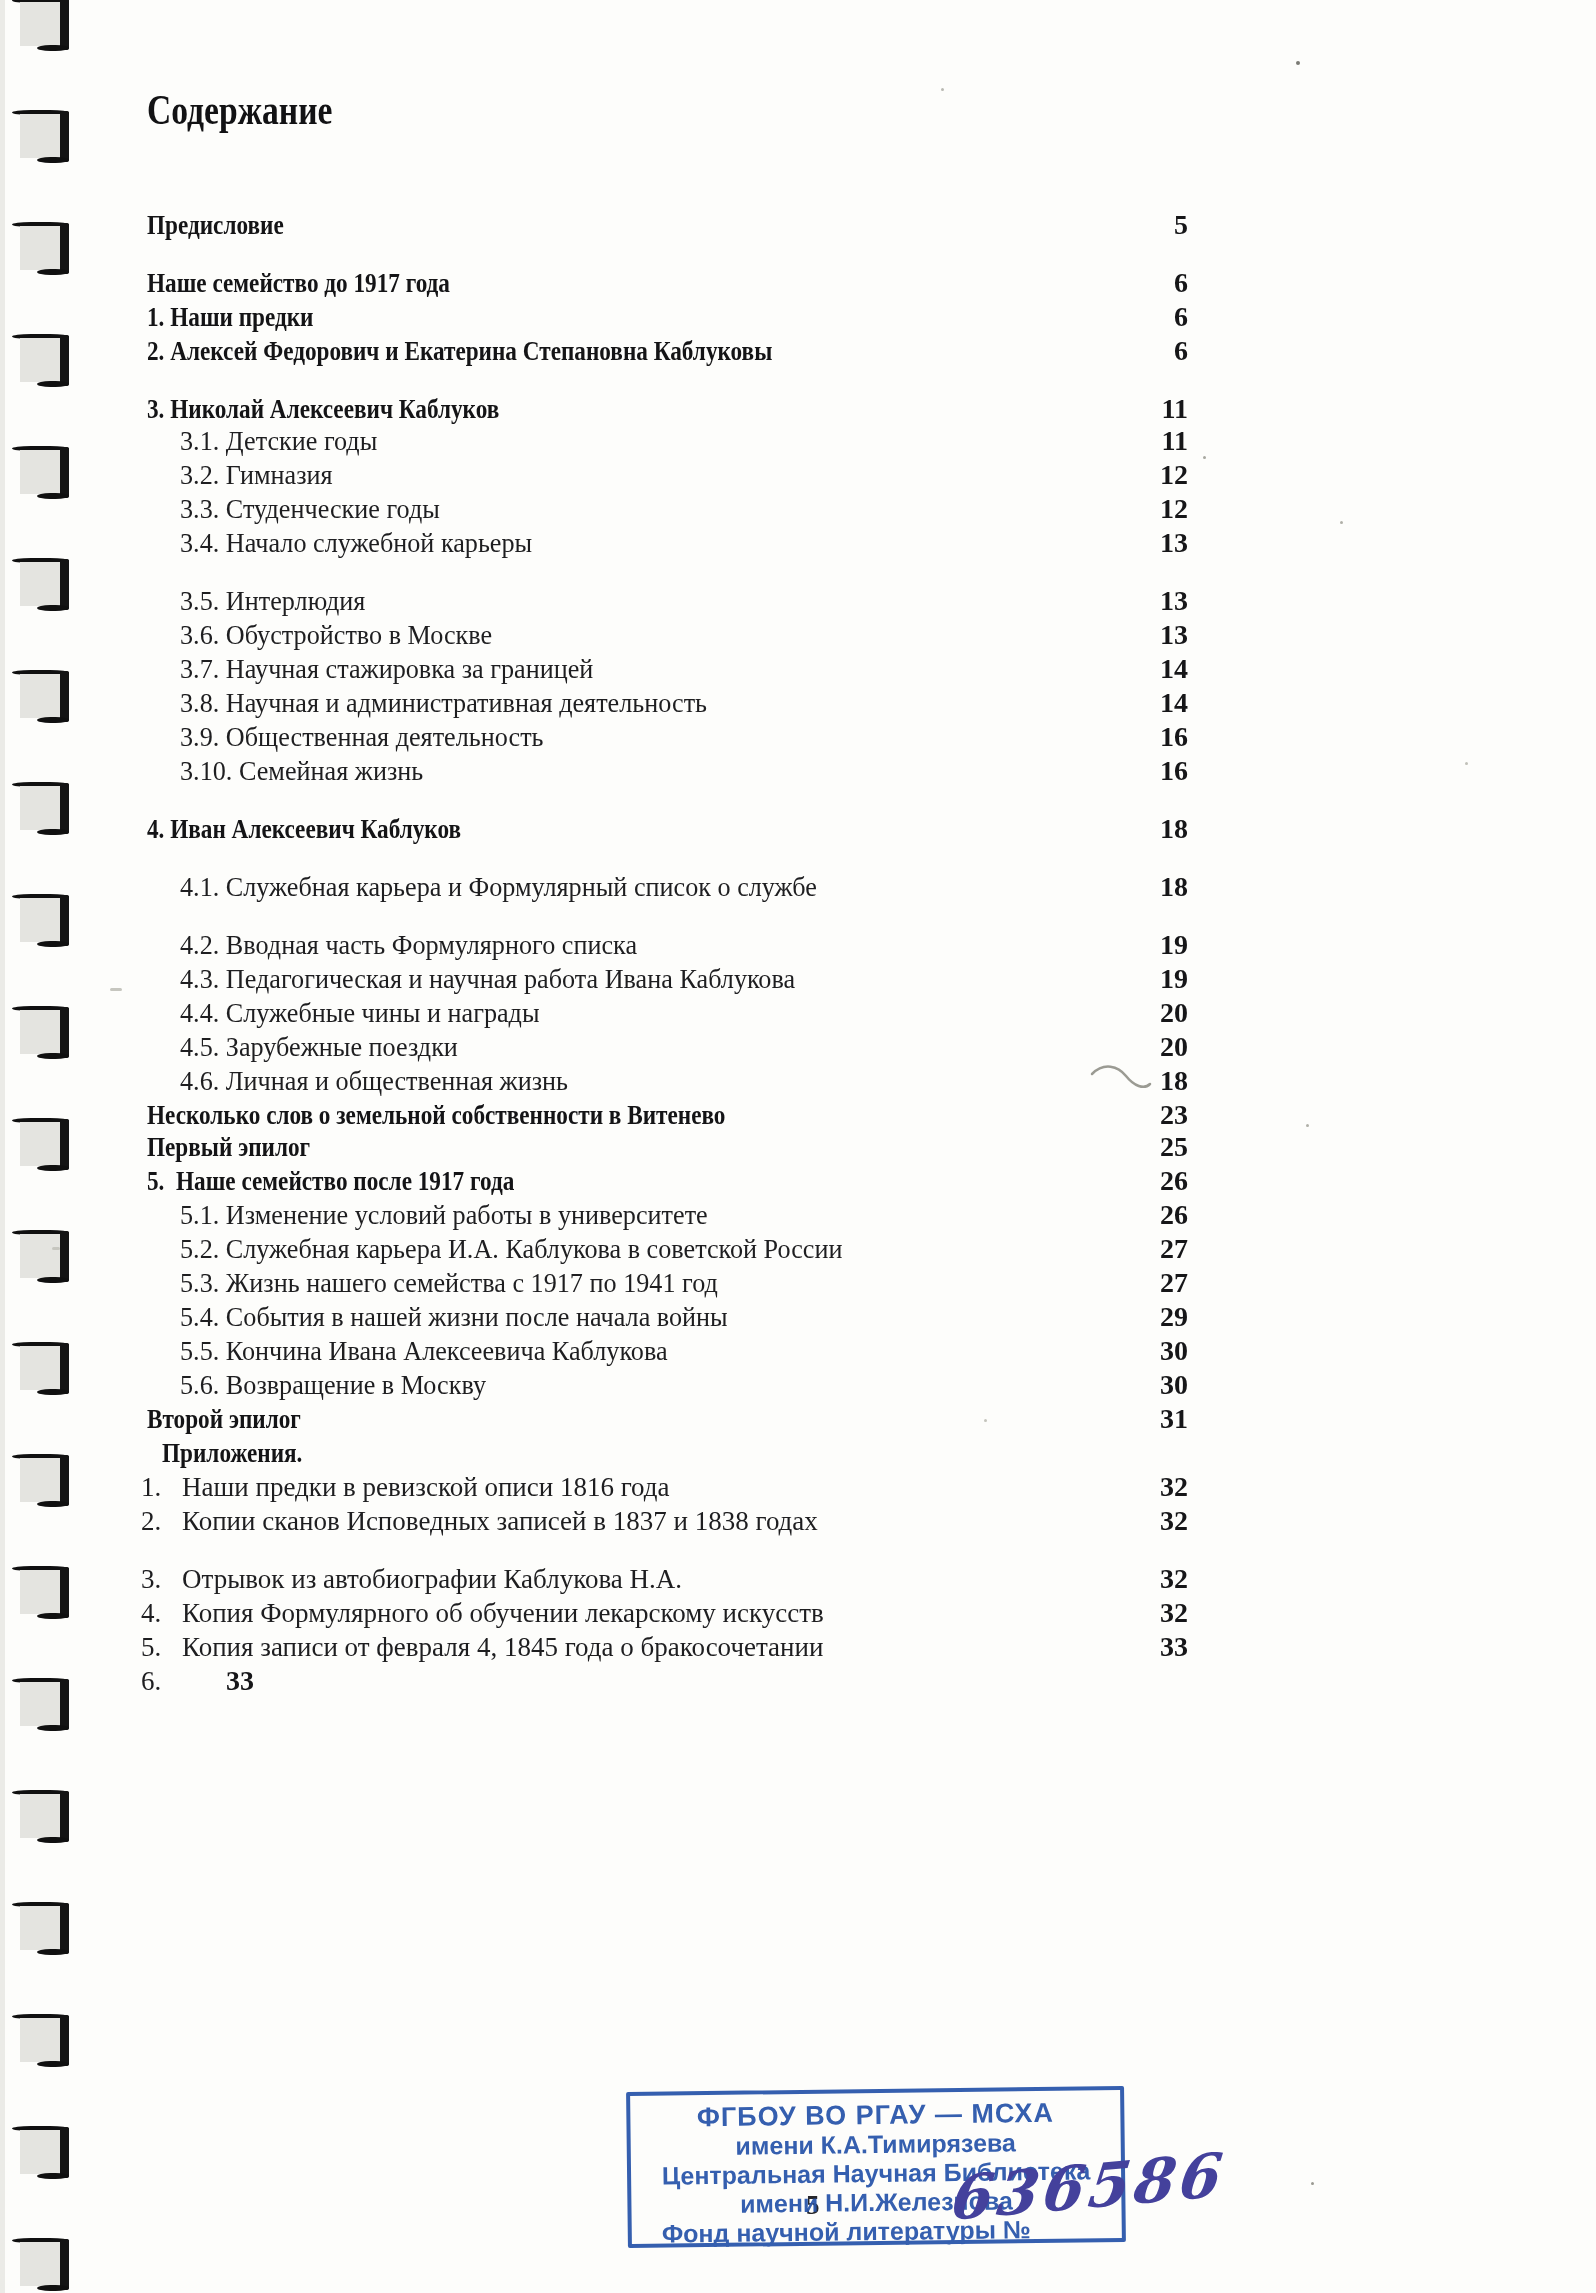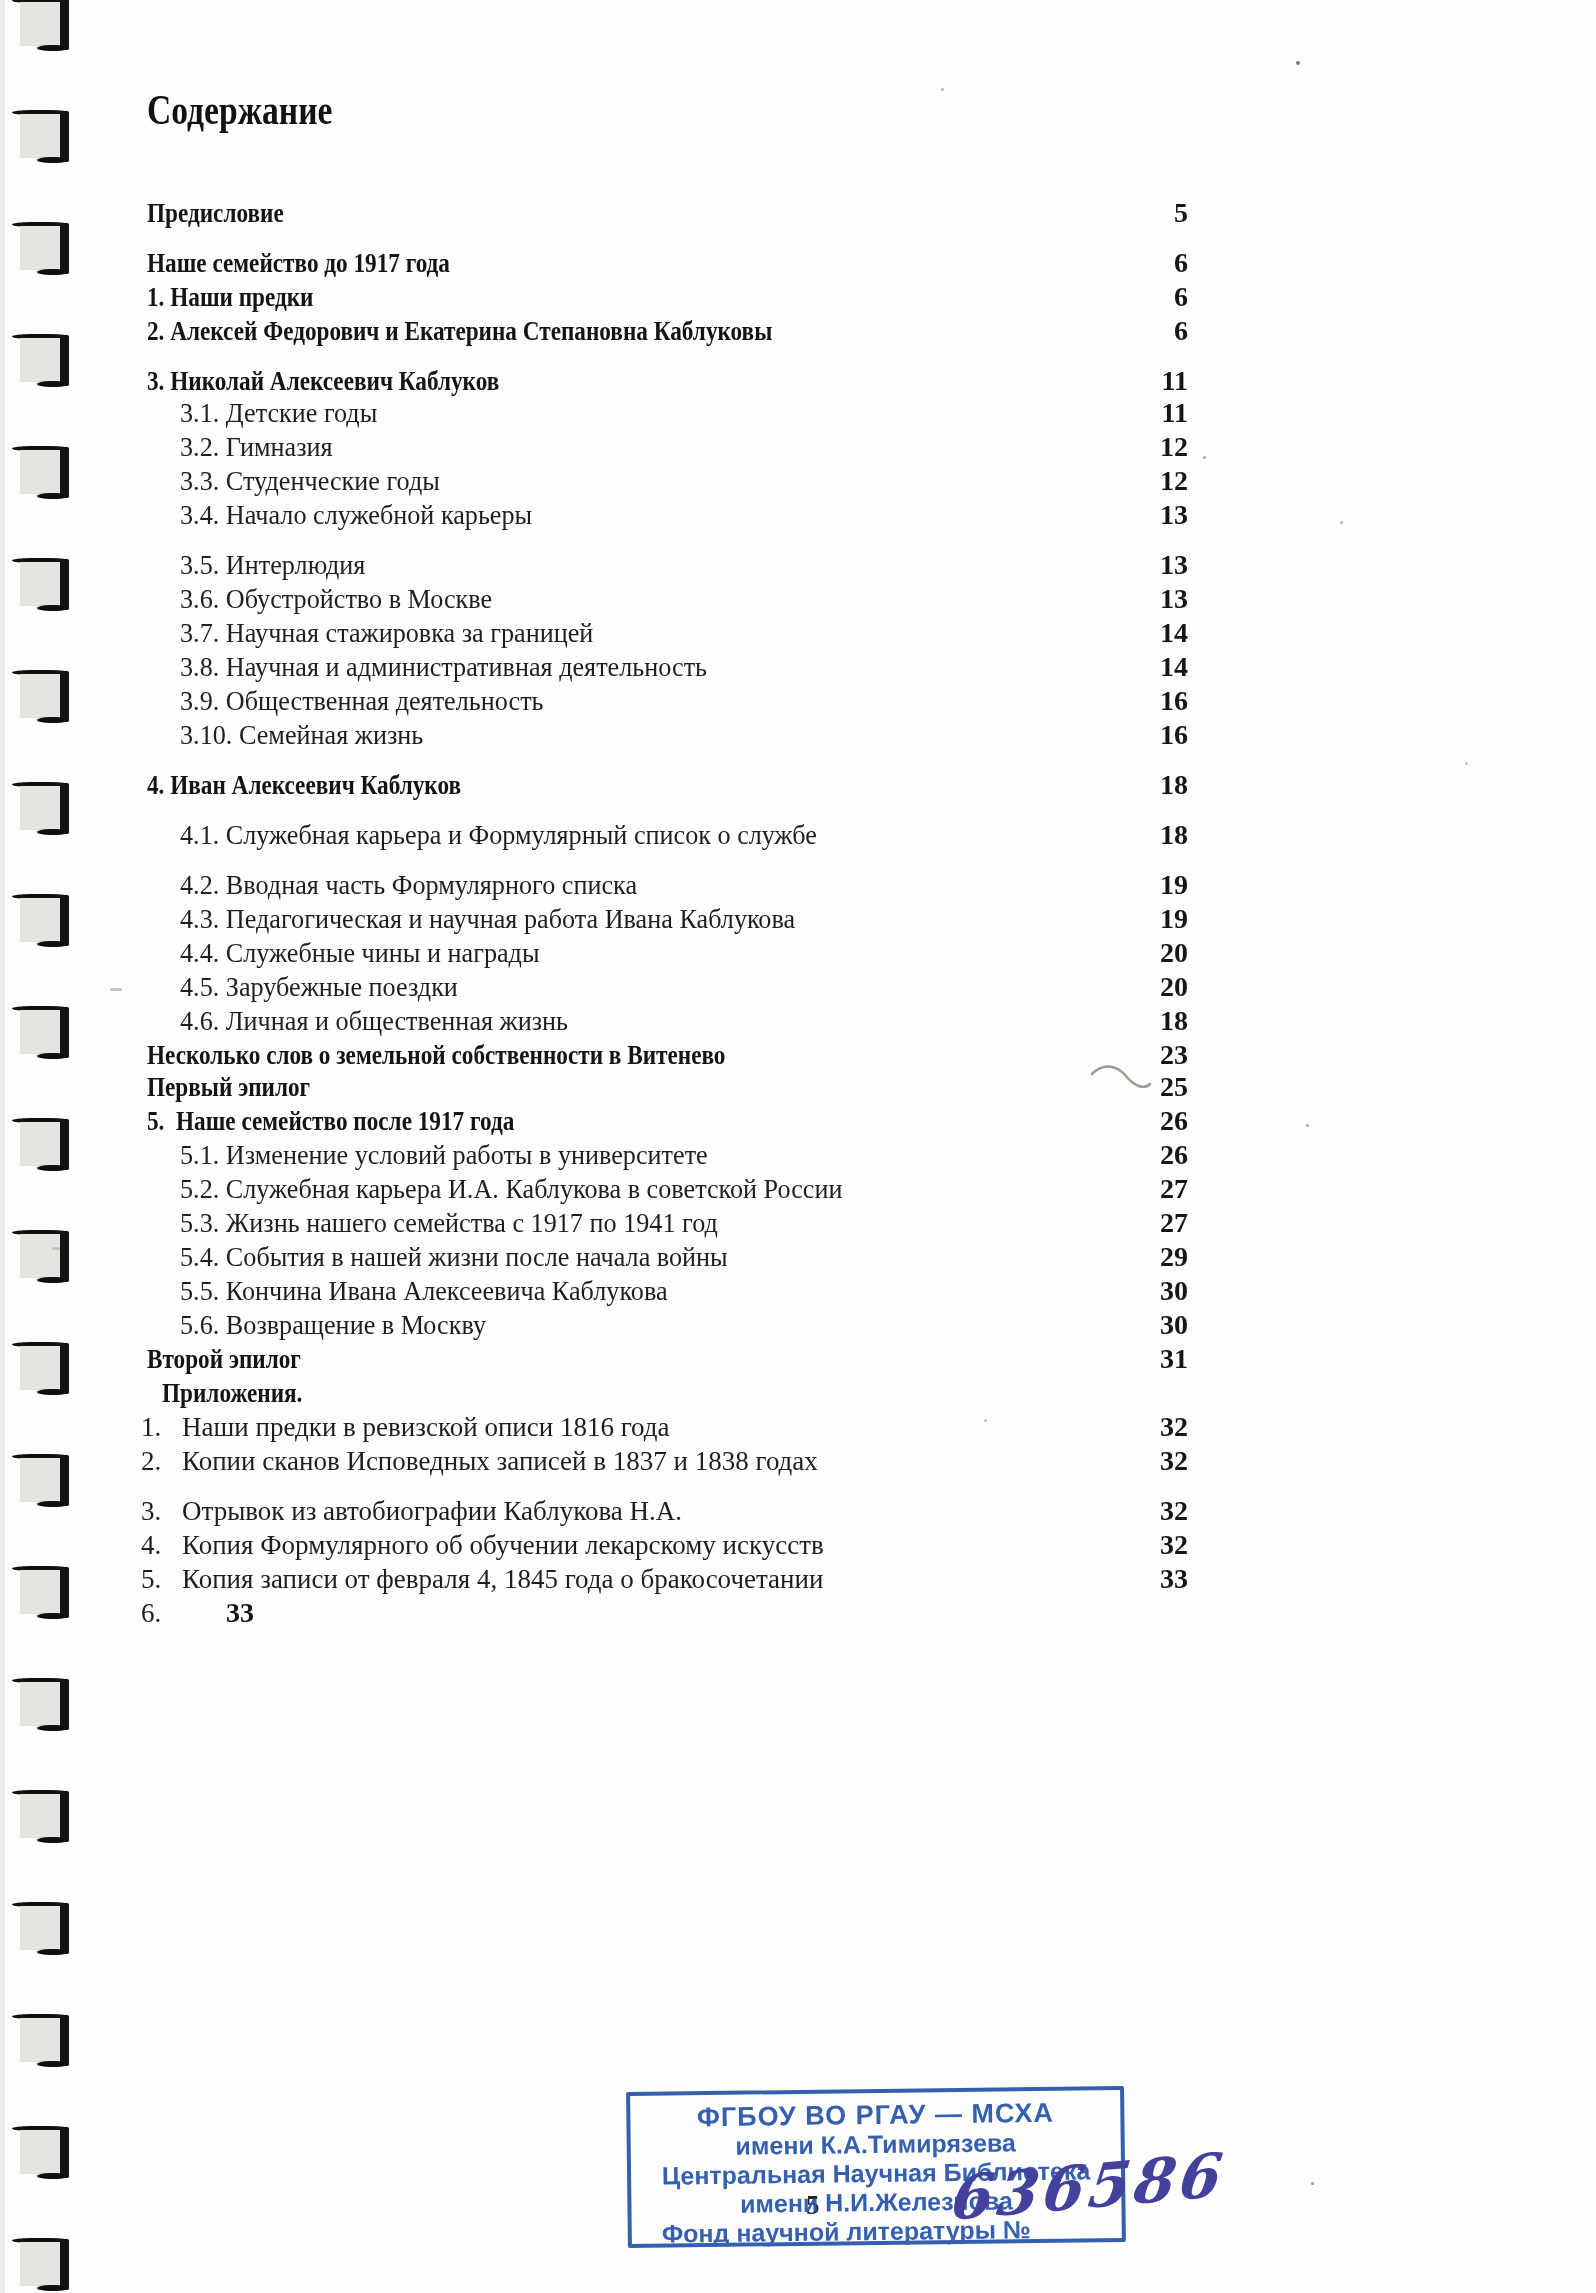--- a/index.html
+++ b/index.html
@@ -21,35 +21,35 @@
   .ring .rf{left:29px;top:47px;width:32px;height:6px;background:#101010;border-radius:50%/60%;}
 
   
   .doc-title{
     position:absolute;left:147px;top:86px;
     font-size:42px;font-weight:bold;letter-spacing:0px;color:#121214;
     transform:scaleX(.80);transform-origin:0 50%;white-space:nowrap;
   }
 
   
-  .toc{position:absolute;left:147px;top:196px;width:1041px;}
+  .toc{position:absolute;left:147px;top:208px;width:1041px;}
   .row{display:flex;align-items:baseline;line-height:34px;font-size:27px;}
   .row .t{flex:1;white-space:pre;color:#1e1e20;}
   .row .p{width:72px;text-align:right;font-weight:bold;font-size:28px;color:#161618;}
   .row.bold{font-weight:bold;}
   .row.bold .t{color:#141416;transform:scaleX(.86);transform-origin:0 60%;}
   .lv-sub{padding-left:33px;gap:44px;}
   .lv-sub .t{transform:scaleX(.97);transform-origin:0 60%;}
   .lv-appheader{padding-left:15px;}
   .lv-app{margin-left:-6px;}
   .lv-app .num{display:inline-block;width:41px;color:#1e1e20;}
   .sp-first{margin-top:0;}
   .sp-normal{}
   .sp-tight{margin-top:-2px;}
-  .sp-loose{margin-top:16px;}
+  .sp-loose{margin-top:24px;}
 
   
   .footer-num{position:absolute;left:806px;top:2190px;font-size:27px;font-weight:bold;color:#26262a;z-index:1;}
 
   
   .stamp{
     position:absolute;left:627px;top:2089px;width:498px;height:156px;
     border:4px solid #2b57ab;border-radius:2px;
     transform:rotate(-.7deg);transform-origin:50% 50%;
     z-index:2;opacity:.95;

